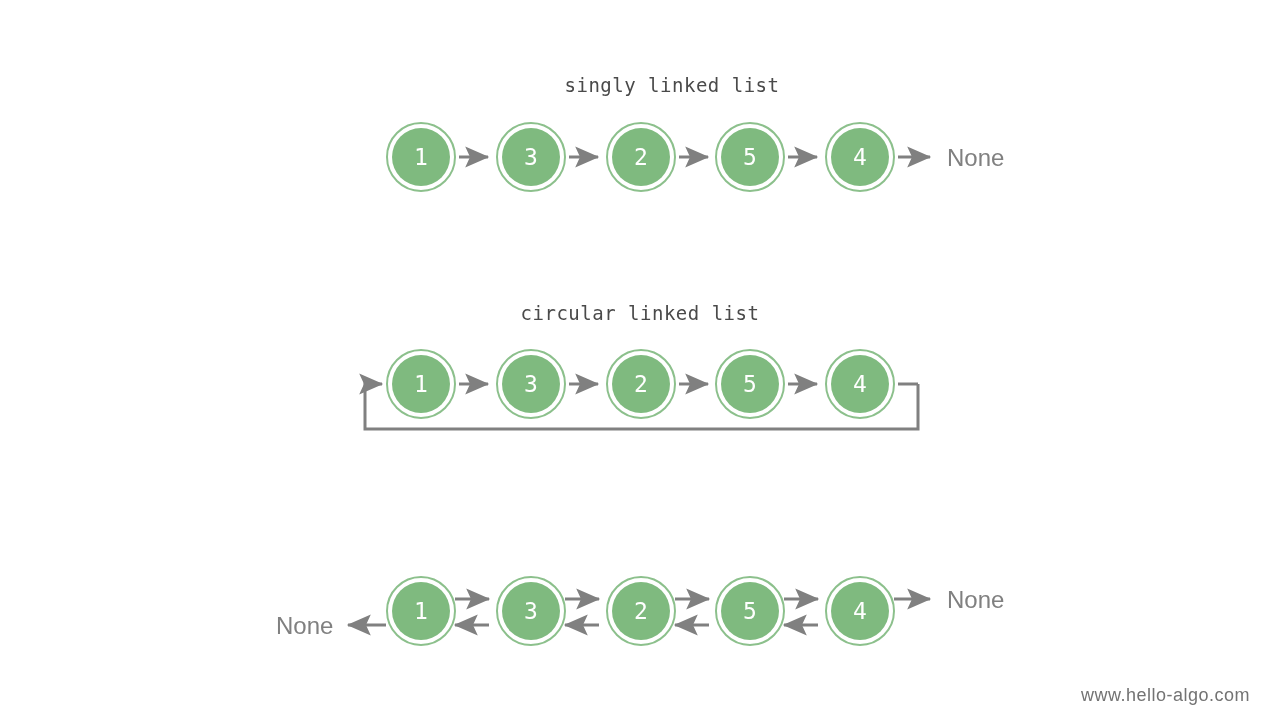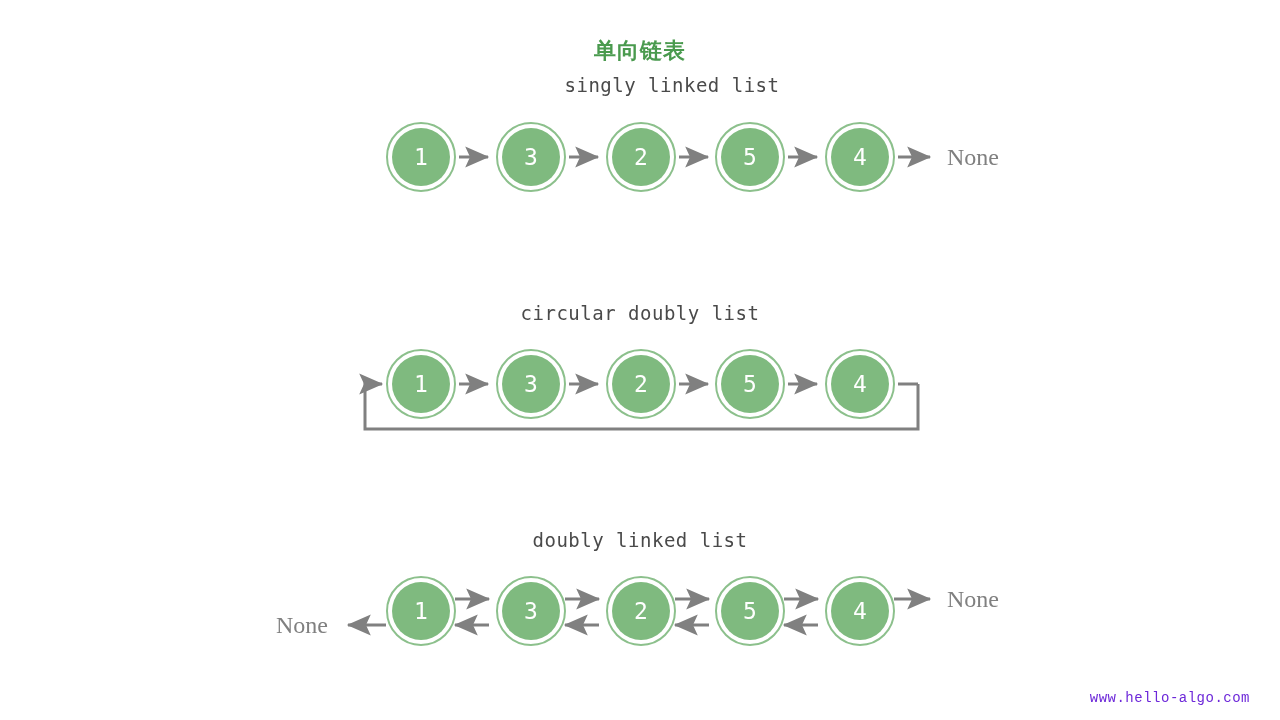--- a/index.html
+++ b/index.html
@@ -70,35 +70,35 @@
     font-family: "DejaVu Sans Mono", "Liberation Mono", monospace;
     font-size: 23px;
     color: #ffffff;
     line-height: 1;
     user-select: none;
   }
 
   
   .none-label {
     position: absolute;
-    font-family: Liberation Serif, serif;
+    font-family: Liberation Sans, sans-serif;
     font-size: 24px;
     color: #808080;
     white-space: nowrap;
     z-index: 3;
   }
 
   
   .watermark {
     position: absolute;
     right: 30px;
     bottom: 14px;
-    font-family: Liberation Mono, monospace;
-    font-size: 14px;
-    color: #6d28d9;
+    font-family: Liberation Sans, sans-serif;
+    font-size: 18px;
+    color: #737373;
     letter-spacing: 0.5px;
   }
 
   svg.arrows {
     position: absolute;
     inset: 0;
     width: 1280px;
     height: 720px;
     z-index: 1;
     pointer-events: none;
@@ -146,21 +146,20 @@
     </g>
     <g stroke="#808080" stroke-width="3" fill="none">
       <line x1="489" y1="625" x2="455" y2="625" marker-end="url(#ahl)"></line>
       <line x1="599" y1="625" x2="565" y2="625" marker-end="url(#ahl)"></line>
       <line x1="709" y1="625" x2="675" y2="625" marker-end="url(#ahl)"></line>
       <line x1="818" y1="625" x2="784" y2="625" marker-end="url(#ahl)"></line>
       <line x1="386" y1="625" x2="348" y2="625" marker-end="url(#ahl)"></line>
     </g>
   </svg>
 
-  <div class="section-title" style="top:36px;">单向链表</div>
   <div class="section-subtitle" style="top:74px;margin-left:32px;">singly linked list</div>
 
   <div class="node" style="left:386px; top:122px;">
     <div class="core">
       <span class="val">1</span>
     </div>
   </div>
   <div class="node" style="left:496px; top:122px;">
     <div class="core">
       <span class="val">3</span>
@@ -177,21 +176,21 @@
     </div>
   </div>
   <div class="node" style="left:825px; top:122px;">
     <div class="core">
       <span class="val">4</span>
     </div>
   </div>
 
   <div class="none-label" style="left:947px; top:144px;">None</div>
 
-  <div class="section-subtitle" style="top:302px;">circular doubly list</div>
+  <div class="section-subtitle" style="top:302px;">circular linked list</div>
 
   <div class="node" style="left:386px; top:349px;">
     <div class="core">
       <span class="val">1</span>
     </div>
   </div>
   <div class="node" style="left:496px; top:349px;">
     <div class="core">
       <span class="val">3</span>
     </div>
@@ -205,21 +204,20 @@
     <div class="core">
       <span class="val">5</span>
     </div>
   </div>
   <div class="node" style="left:825px; top:349px;">
     <div class="core">
       <span class="val">4</span>
     </div>
   </div>
 
-  <div class="section-subtitle" style="top:529px;">doubly linked list</div>
 
   <div class="node" style="left:386px; top:576px;">
     <div class="core">
       <span class="val">1</span>
     </div>
   </div>
   <div class="node" style="left:496px; top:576px;">
     <div class="core">
       <span class="val">3</span>
     </div>

